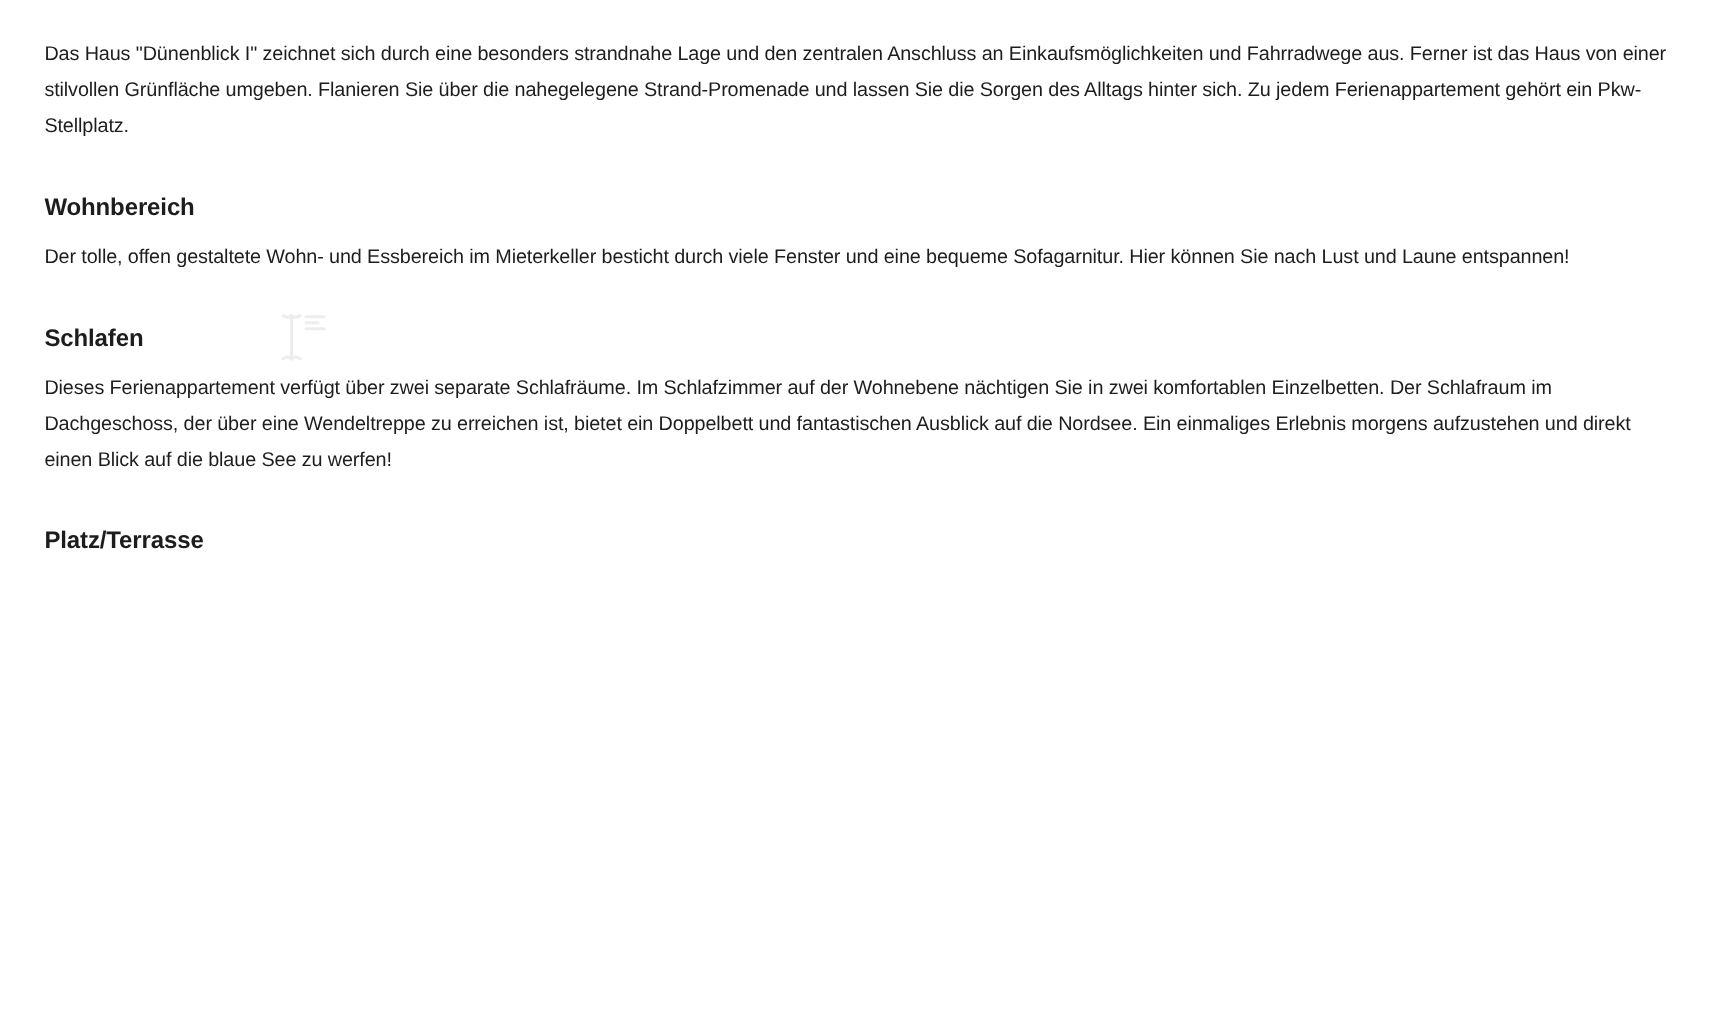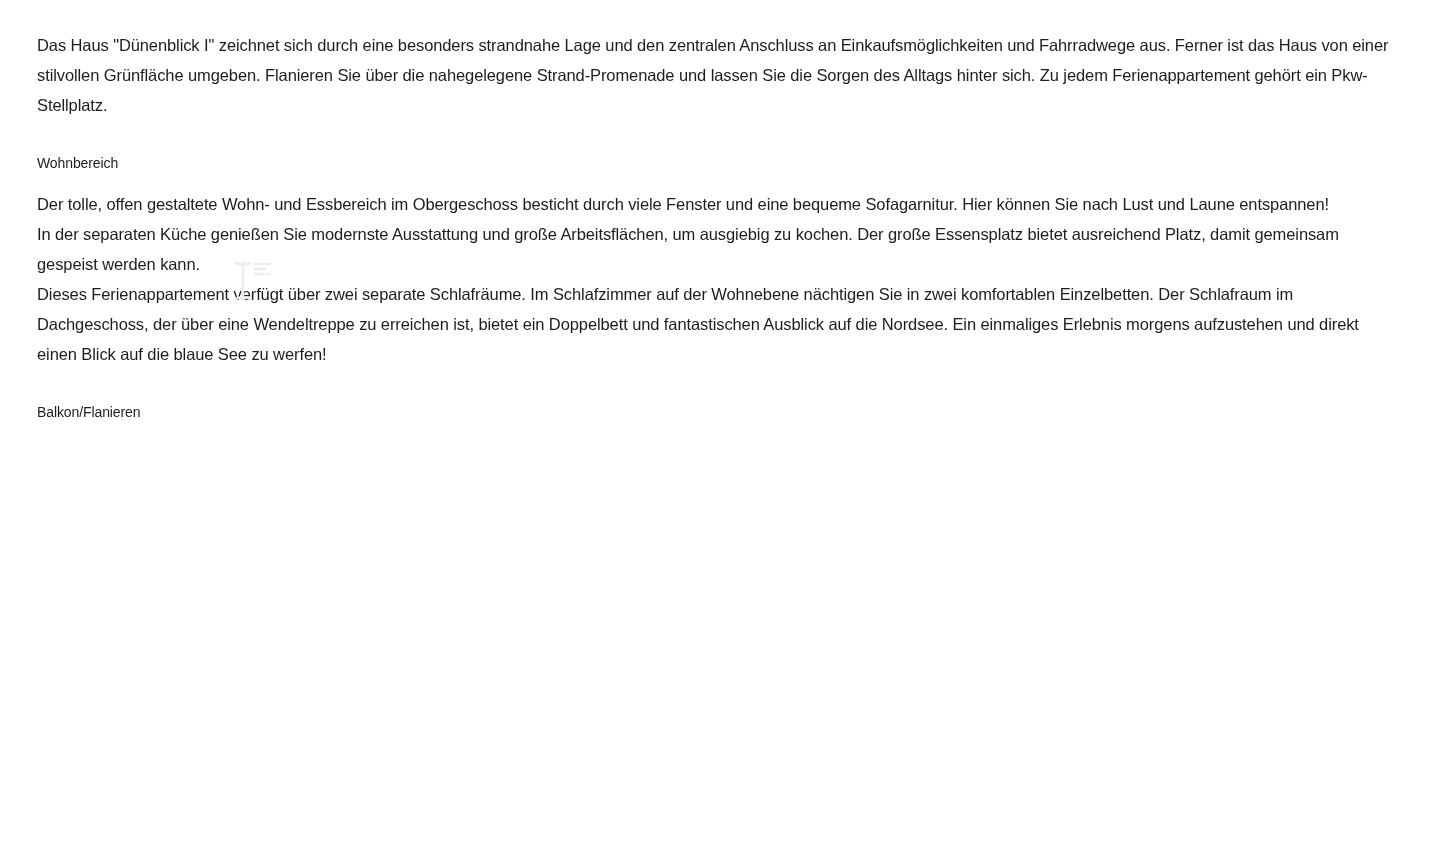--- a/index.html
+++ b/index.html
@@ -20,51 +20,51 @@
     padding: 30px 45px 0 37px;
     color: #1d1d1d;
     font-size: 16.5px;
     line-height: 30px;
   }
   .doc p {
     margin: 0;
     letter-spacing: -0.1px;
   }
   .section-heading {
-    font-weight: normal;
-    font-size: 14px;
+    font-weight: bold;
+    font-size: 20px;
     line-height: 30px;
-    margin: 28px 0 11px 0;
+    margin: 38px 0 11px 0;
     letter-spacing: -0.1px;
   }
   .text-cursor {
     position: absolute;
     left: 232px;
     top: 258px;
     width: 42px;
     height: 46px;
     pointer-events: none;
   }
 </style>
 </head>
 <body>
 
 <div class="doc">
 
   <p>Das Haus "Dünenblick I" zeichnet sich durch eine besonders strandnahe Lage und den zentralen Anschluss an Einkaufsmöglichkeiten und Fahrradwege aus. Ferner ist das Haus von einer stilvollen Grünfläche umgeben. Flanieren Sie über die nahegelegene Strand-Promenade und lassen Sie die Sorgen des Alltags hinter sich. Zu jedem Ferienappartement gehört ein Pkw-Stellplatz.</p>
 
   <div class="section-heading">Wohnbereich</div>
-  <p>Der tolle, offen gestaltete Wohn- und Essbereich im Obergeschoss besticht durch viele Fenster und eine bequeme Sofagarnitur. Hier können Sie nach Lust und Laune entspannen!</p>
+  <p>Der tolle, offen gestaltete Wohn- und Essbereich im Mieterkeller besticht durch viele Fenster und eine bequeme Sofagarnitur. Hier können Sie nach Lust und Laune entspannen!</p>
 
-  <p>In der separaten Küche genießen Sie modernste Ausstattung und große Arbeitsflächen, um ausgiebig zu kochen. Der große Essensplatz bietet ausreichend Platz, damit gemeinsam gespeist werden kann.</p>
 
+  <div class="section-heading">Schlafen</div>
   <p>Dieses Ferienappartement verfügt über zwei separate Schlafräume. Im Schlafzimmer auf der Wohnebene nächtigen Sie in zwei komfortablen Einzelbetten. Der Schlafraum im Dachgeschoss, der über eine Wendeltreppe zu erreichen ist, bietet ein Doppelbett und fantastischen Ausblick auf die Nordsee. Ein einmaliges Erlebnis morgens aufzustehen und direkt einen Blick auf die blaue See zu werfen!</p>
 
 
-  <div class="section-heading">Balkon/Flanieren</div>
+  <div class="section-heading">Platz/Terrasse</div>
 
 </div>
 
 <svg class="text-cursor" viewBox="0 0 42 46" aria-hidden="true">
   <g stroke="#ededed" stroke-width="2.6" fill="none" stroke-linecap="round">
 
     <path d="M4 5 Q8 8 11 5"></path>
     <path d="M11 5 Q14 8 18 5"></path>
 
     <line x1="11" y1="6" x2="11" y2="40"></line>

